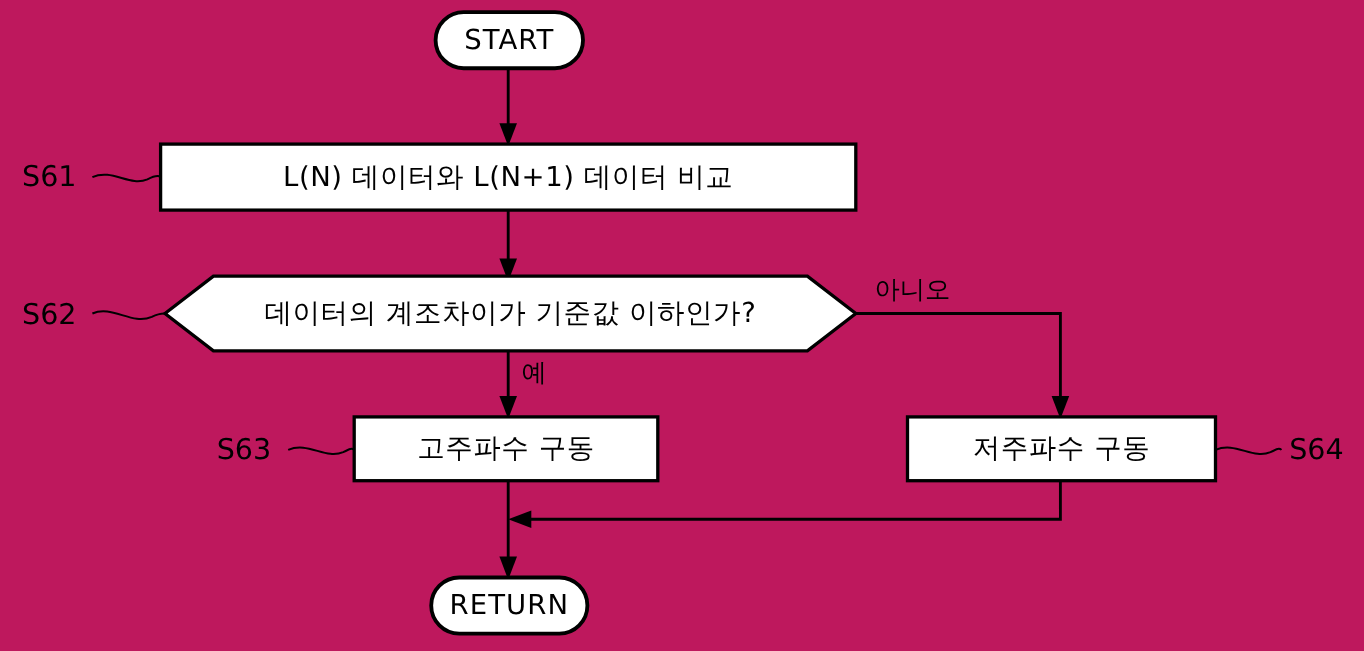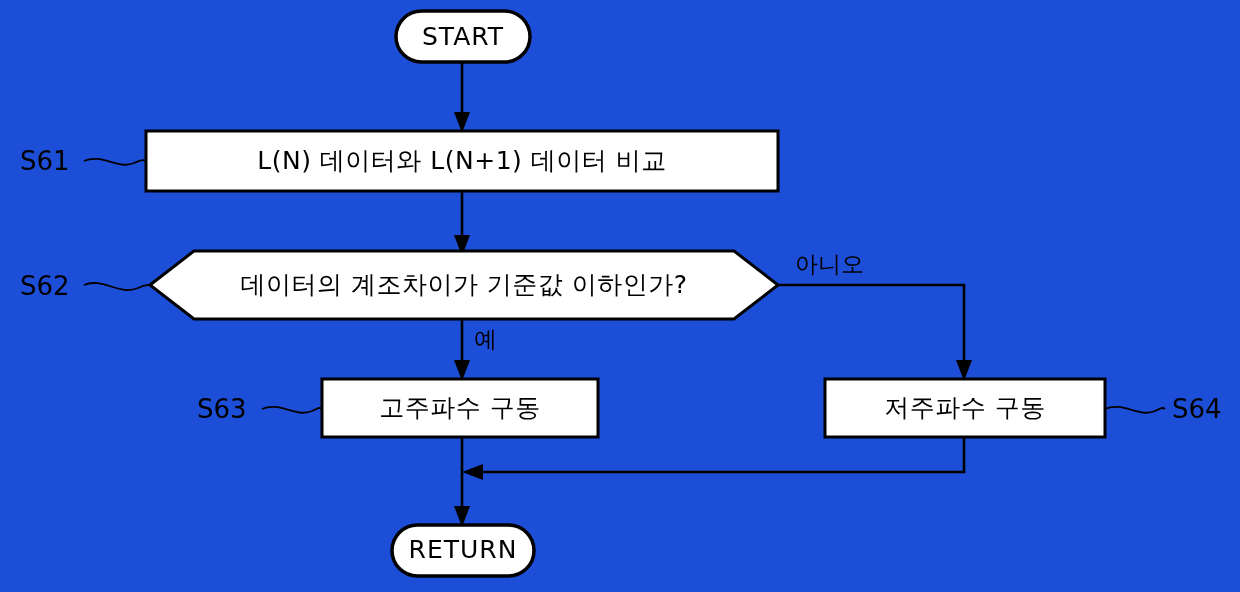--- a/index.html
+++ b/index.html
@@ -5,21 +5,21 @@
 <style>
   html, body {
     margin: 0;
     padding: 0;
     background: #ffffff;
   }
   #canvas {
     position: relative;
     width: 1240px;
     height: 592px;
-    background: #1d4ed8;
+    background: #be185d;
     font-family: "DejaVu Sans", "Liberation Sans", sans-serif;
     overflow: hidden;
   }
   #diagram-svg {
     position: absolute;
     left: 0;
     top: 0;
     width: 1240px;
     height: 592px;
   }

